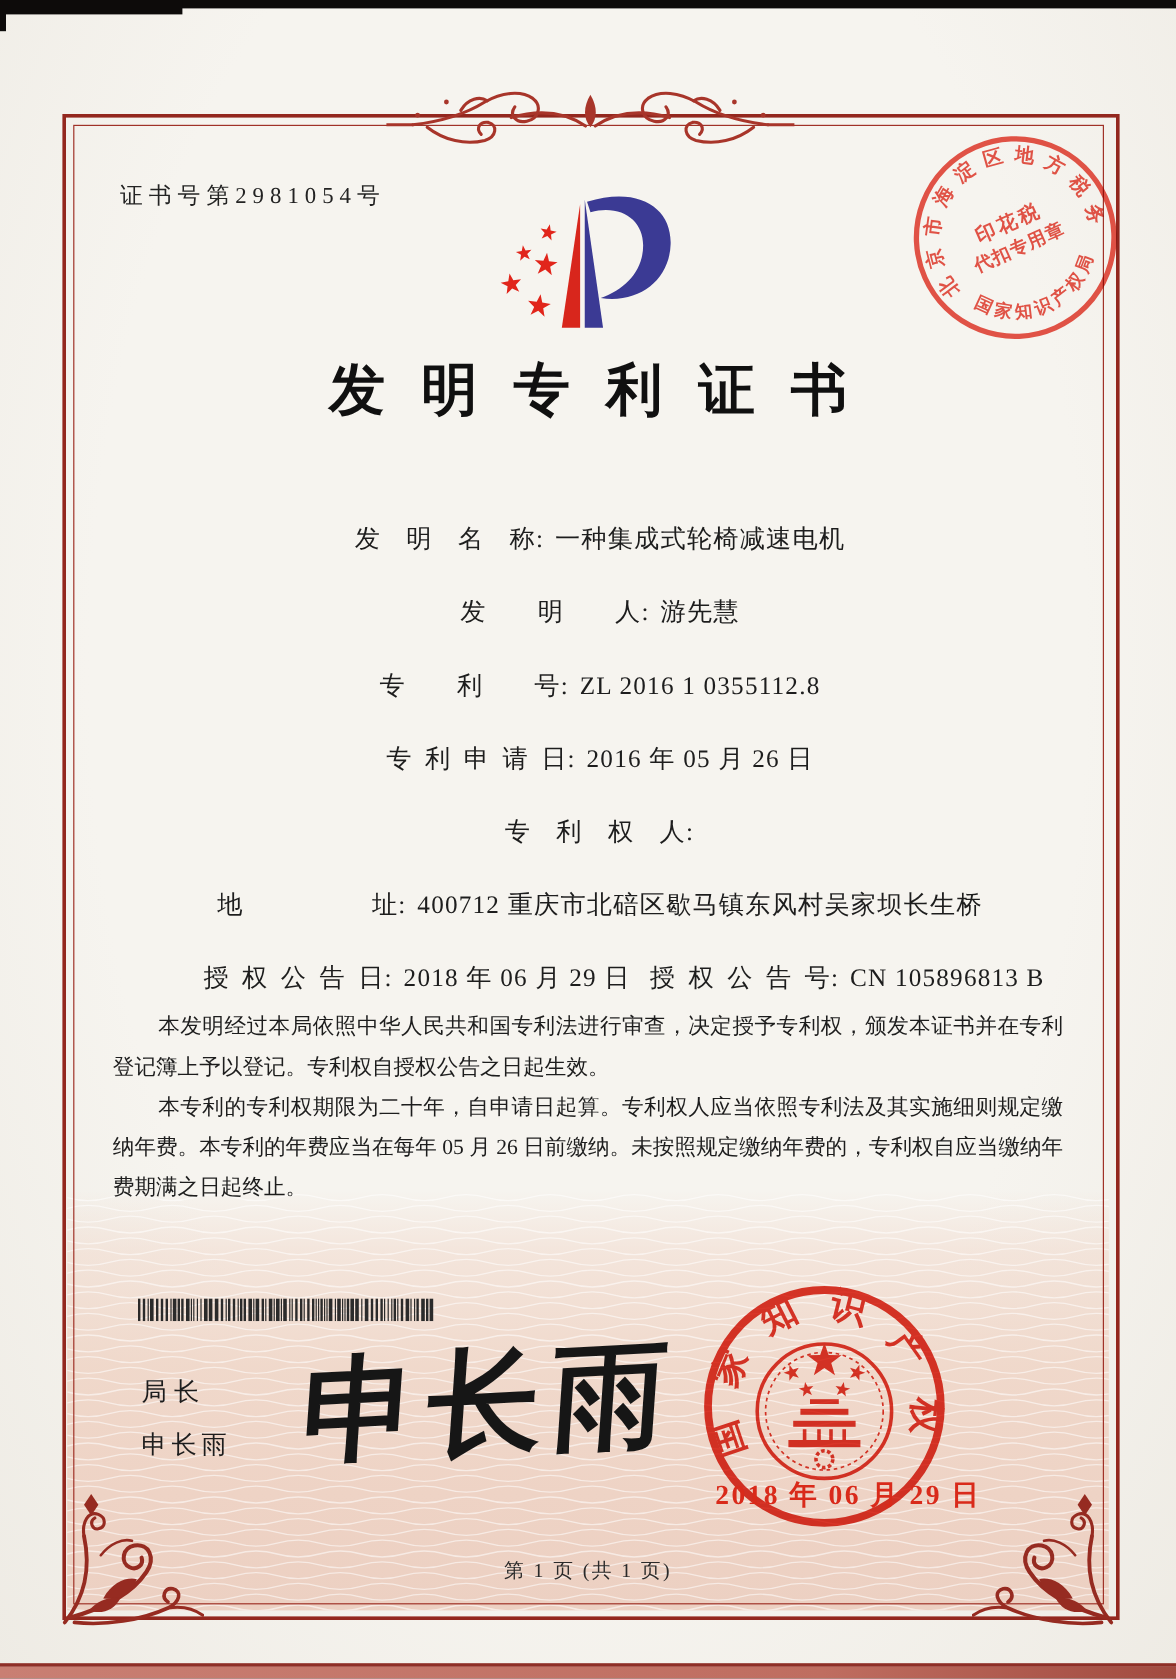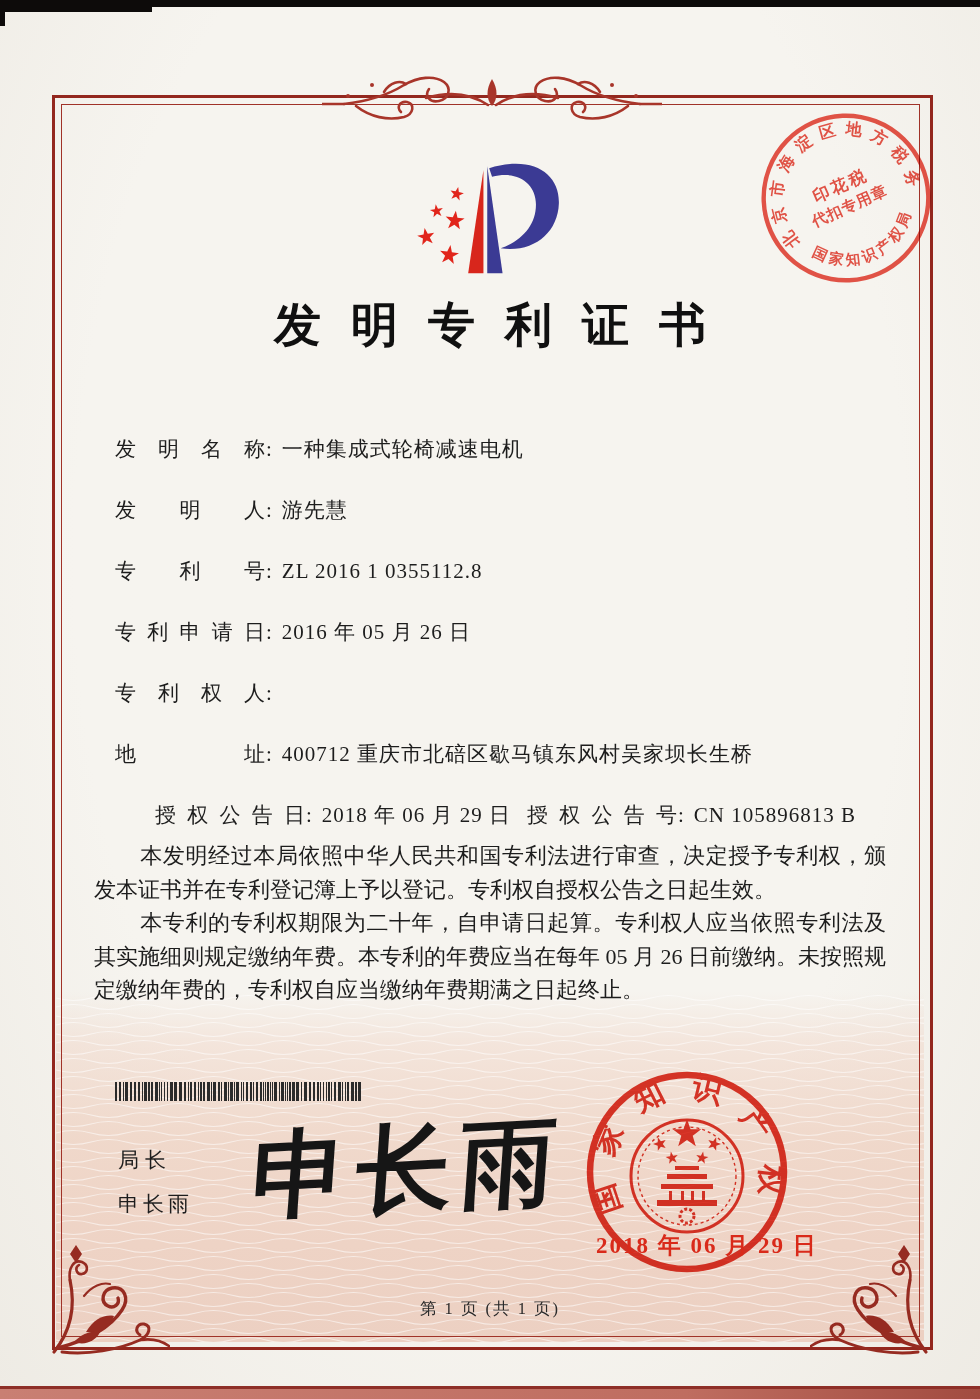--- a/index.html
+++ b/index.html
@@ -18,27 +18,27 @@
   .frame-i{left:61px;top:104px;width:857px;height:1231px;border:1.5px solid #a03228;}
   
   .pinkzone{left:56px;top:992px;width:868px;height:350px;
     background:linear-gradient(180deg,rgba(241,216,203,0) 0%,rgba(241,214,200,.5) 15%,rgba(239,212,197,.85) 42%,#eed3c5 72%,#ecd0c2 100%);}
   .pinkzone svg{position:absolute;left:0;top:0;}
   
   .cert-no{left:100px;top:150px;font-size:19px;letter-spacing:5px;color:#232323;}
   .title{left:0;top:294px;width:100%;text-align:center;font-size:47px;font-weight:700;
          letter-spacing:30px;padding-left:30px;box-sizing:border-box;color:#101010;}
   .fields{left:115px;top:432px;width:770px;display:flex;flex-direction:column;gap:27px;}
-  .frow{display:flex;align-items:baseline;font-size:21px;line-height:34px;white-space:nowrap;}
+  .frow{display:flex;align-items:baseline;font-size:21px;line-height:34px;white-space:nowrap;justify-content:center;}
   .flabel{display:inline-block;width:150px;text-align:justify;text-align-last:justify;}
   .fcolon{display:inline-block;margin:0 2px 0 1px;}
   .fvalue{display:inline-block;margin-left:8px;letter-spacing:1px;}
   .pair{display:flex;align-items:baseline;}
   .pair1{width:372px;margin-left:40px;}
-  .paras{left:94px;top:839px;width:792px;font-size:22px;line-height:33.5px;
+  .paras{left:94px;top:839px;width:792px;font-size:18px;line-height:33.5px;
          text-align:justify;color:#1d1d1d;}
   .paras p{margin:0;text-indent:2.1em;}
   .barcode{left:115px;top:1082px;}
   .director-title{left:118px;top:1146px;font-size:21px;letter-spacing:6px;}
   .director-name{left:118px;top:1190px;font-size:21px;letter-spacing:4px;}
   .signature{left:252px;top:1106px;font-size:96px;font-weight:700;color:#161616;
              letter-spacing:8px;transform:rotate(-3deg) skewX(-7deg);white-space:nowrap;}
   .seal-date{left:596px;top:1230px;font-size:23px;font-weight:700;color:#d92a1a;
              letter-spacing:2px;white-space:nowrap;}
   .footer{left:0;top:1298px;width:100%;text-align:center;font-size:16.5px;letter-spacing:2px;color:#2a2a2a;}
@@ -104,20 +104,21 @@
       <path d="M30,18 l6,-9 6,9 -6,9 Z" fill="#962b21" stroke="none"></path>
       <path d="M18,112 C48,104 70,92 82,74 C90,62 84,50 72,52 C62,54 60,66 68,70 C74,73 80,68 78,62" stroke-width="3.4"></path>
       <path d="M22,116 C48,119 78,114 100,104 C110,99 112,90 104,88 C97,87 94,95 100,99" stroke-width="3"></path>
       <path d="M100,104 C112,102 122,105 129,110" stroke-width="2.6"></path>
       <path d="M46,96 C54,82 66,78 74,80 C70,92 60,98 46,96 Z" fill="#962b21" stroke="none"></path>
       <path d="M34,106 C42,97 53,94 60,96 C56,105 45,110 34,106 Z" fill="#962b21" stroke="none"></path>
       <path d="M44,60 C52,50 62,46 70,48" stroke-width="2.2"></path>
     </g>
   </svg>
 
+  <div class="abs cert-no">证书号第2981054号</div>
 
   <svg class="abs logo-svg" width="210" height="145" viewBox="0 0 220 150">
     <defs>
       <path id="star" d="M0,-10 L-2.35,-3.24 -9.51,-3.09 -3.8,1.24 -5.88,8.09 0,4 5.88,8.09 3.8,1.24 9.51,-3.09 2.35,-3.24 Z"></path>
     </defs>
     <g fill="#e1251b">
       <use href="#star" transform="translate(72,43) scale(0.75) rotate(12)"></use>
       <use href="#star" transform="translate(51,61) scale(0.72) rotate(-8)"></use>
       <use href="#star" transform="translate(70,71) scale(1.05) rotate(6)"></use>
       <use href="#star" transform="translate(40,88) scale(0.95) rotate(-10)"></use>

